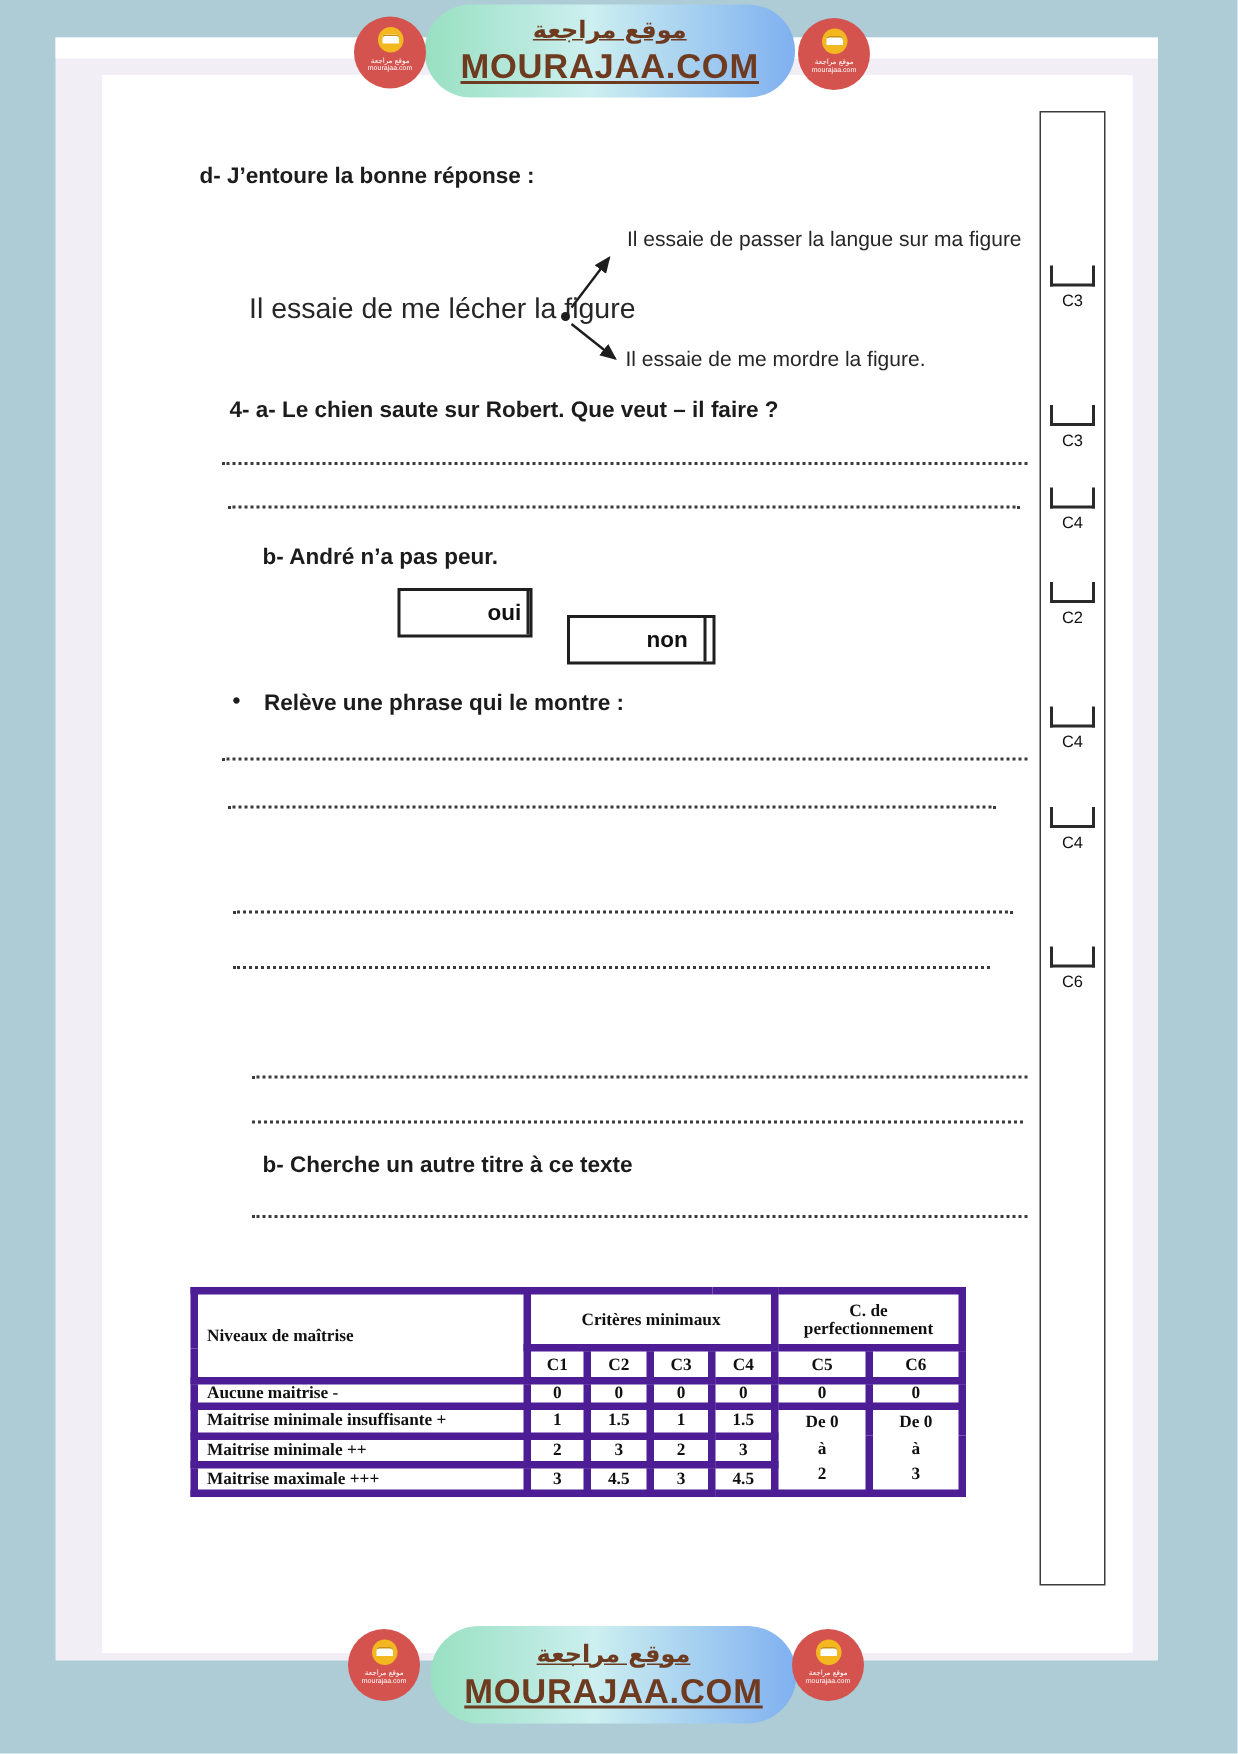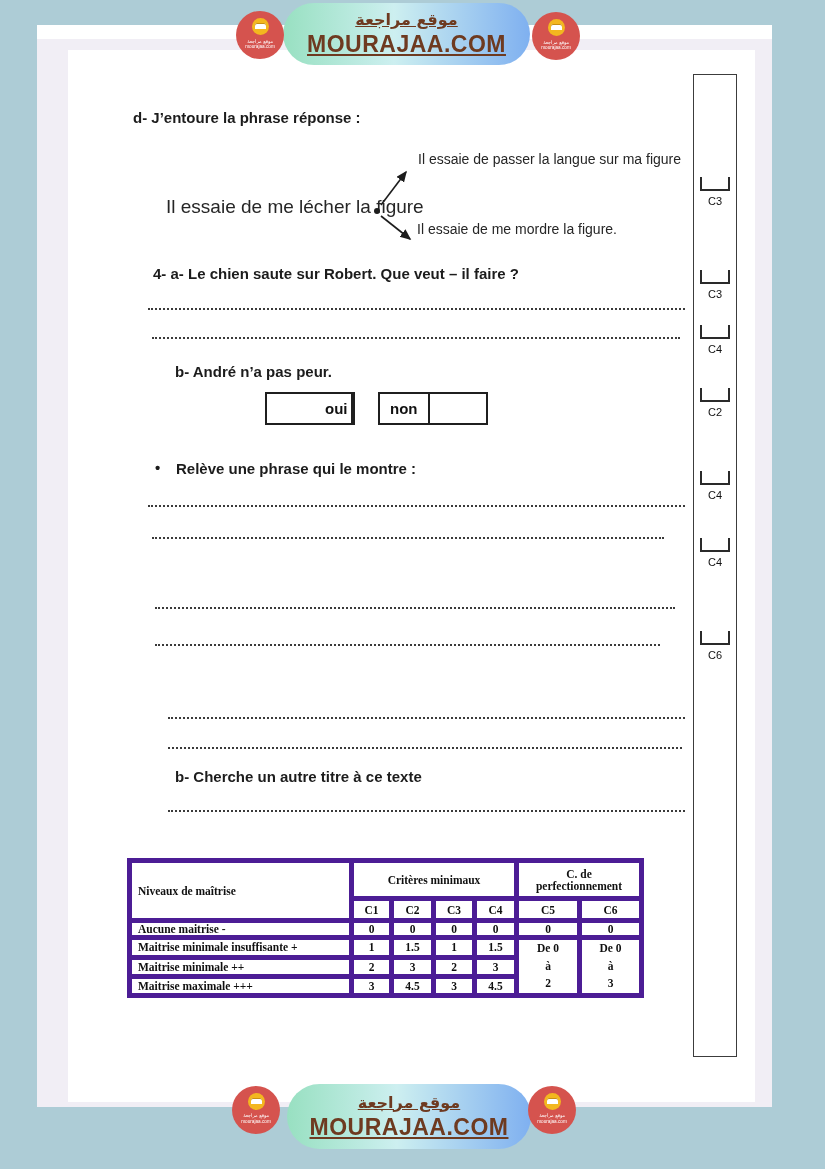--- a/index.html
+++ b/index.html
@@ -59,46 +59,46 @@
 
   svg.arrows { position:absolute; left:300px; top:108px; }
 </style>
 </head>
 <body>
 
 <div class="frame"></div>
 <div class="frame-top-band"></div>
 <div class="page">
 
-  <div class="q" style="left:65px; top:59px;">d- J’entoure la phrase réponse :</div>
+  <div class="q" style="left:65px; top:59px;">d- J’entoure la bonne réponse :</div>
 
   <div class="plain" style="left:350px; top:101px;">Il essaie de passer la langue sur ma figure</div>
   <div class="plain" style="left:98px; top:146px; font-size:19px;">Il essaie de me lécher la figure</div>
-  <div class="plain" style="left:349px; top:171px;">Il essaie de me mordre la figure.</div>
+  <div class="plain" style="left:349px; top:181px;">Il essaie de me mordre la figure.</div>
   <svg class="arrows" width="56" height="92" viewBox="0 0 56 92">
     <defs>
       <marker id="ah" markerWidth="8" markerHeight="8" refX="6" refY="3" orient="auto">
         <path d="M0,0 L7,3 L0,6 z" fill="#1d1d1d"></path>
       </marker>
     </defs>
     <circle cx="9" cy="53" r="3" fill="#1d1d1d"></circle>
     <line x1="13" y1="47" x2="38" y2="14" stroke="#1d1d1d" stroke-width="1.6" marker-end="url(#ah)"></line>
     <line x1="13" y1="58" x2="42" y2="81" stroke="#1d1d1d" stroke-width="1.6" marker-end="url(#ah)"></line>
   </svg>
 
   <div class="q" style="left:85px; top:215px;">4-  a- Le chien saute sur Robert. Que veut – il faire ?</div>
   <div class="dots" style="left:80px; top:258px; width:537px;"></div>
   <div class="dots" style="left:84px; top:287px; width:528px;"></div>
 
   <div class="q" style="left:107px; top:313px;">b-  André n’a pas peur.</div>
   <div class="ans-box" style="left:197px; top:342px; width:90px;padding-left:48px;">
     <div class="lbl" style="width:47px;">oui</div>
     <div class="empty"></div>
   </div>
-  <div class="ans-box" style="left:310px; top:342px; width:110px;">
+  <div class="ans-box" style="left:310px; top:360px; width:99px;padding-left:41px;">
     <div class="lbl" style="width:50px;">non</div>
     <div class="empty"></div>
   </div>
 
   <div class="q" style="left:87px; top:409px;">•</div>
   <div class="q" style="left:108px; top:410px;">Relève une phrase qui le montre :</div>
   <div class="dots" style="left:80px; top:455px; width:537px;"></div>
   <div class="dots" style="left:84px; top:487px; width:512px;"></div>
 
   <div class="dots" style="left:87px; top:557px; width:520px;"></div>

